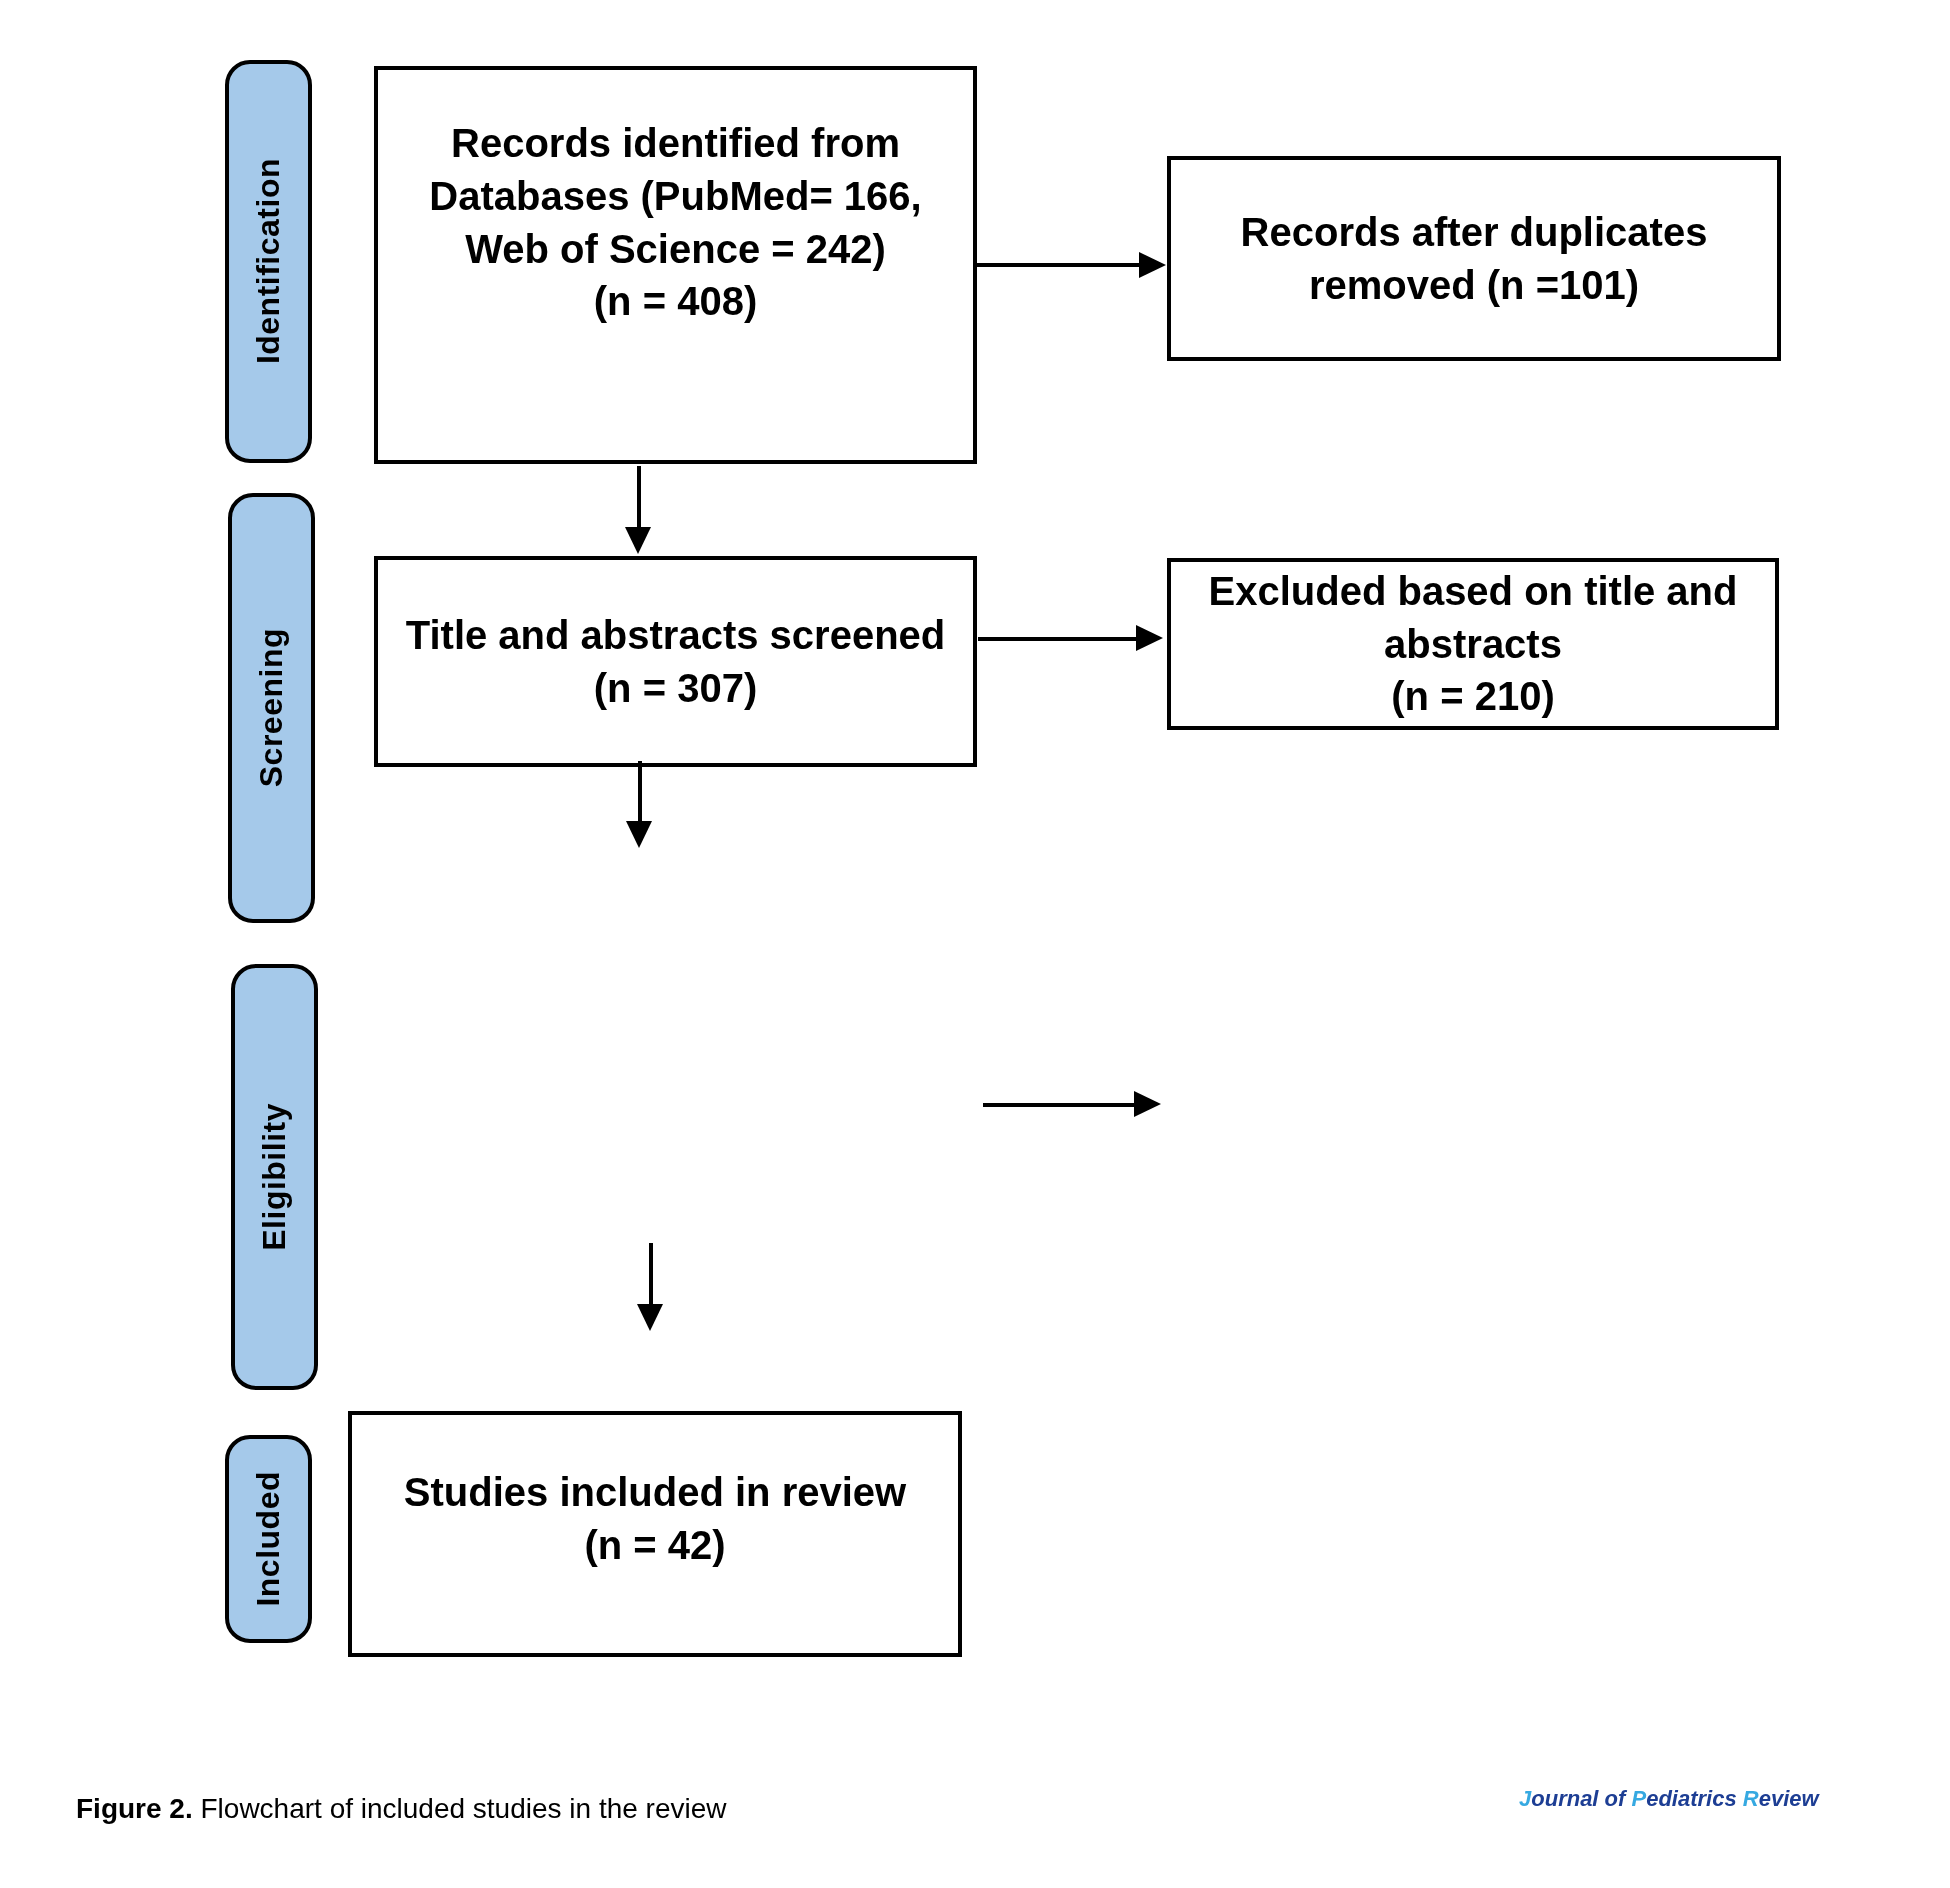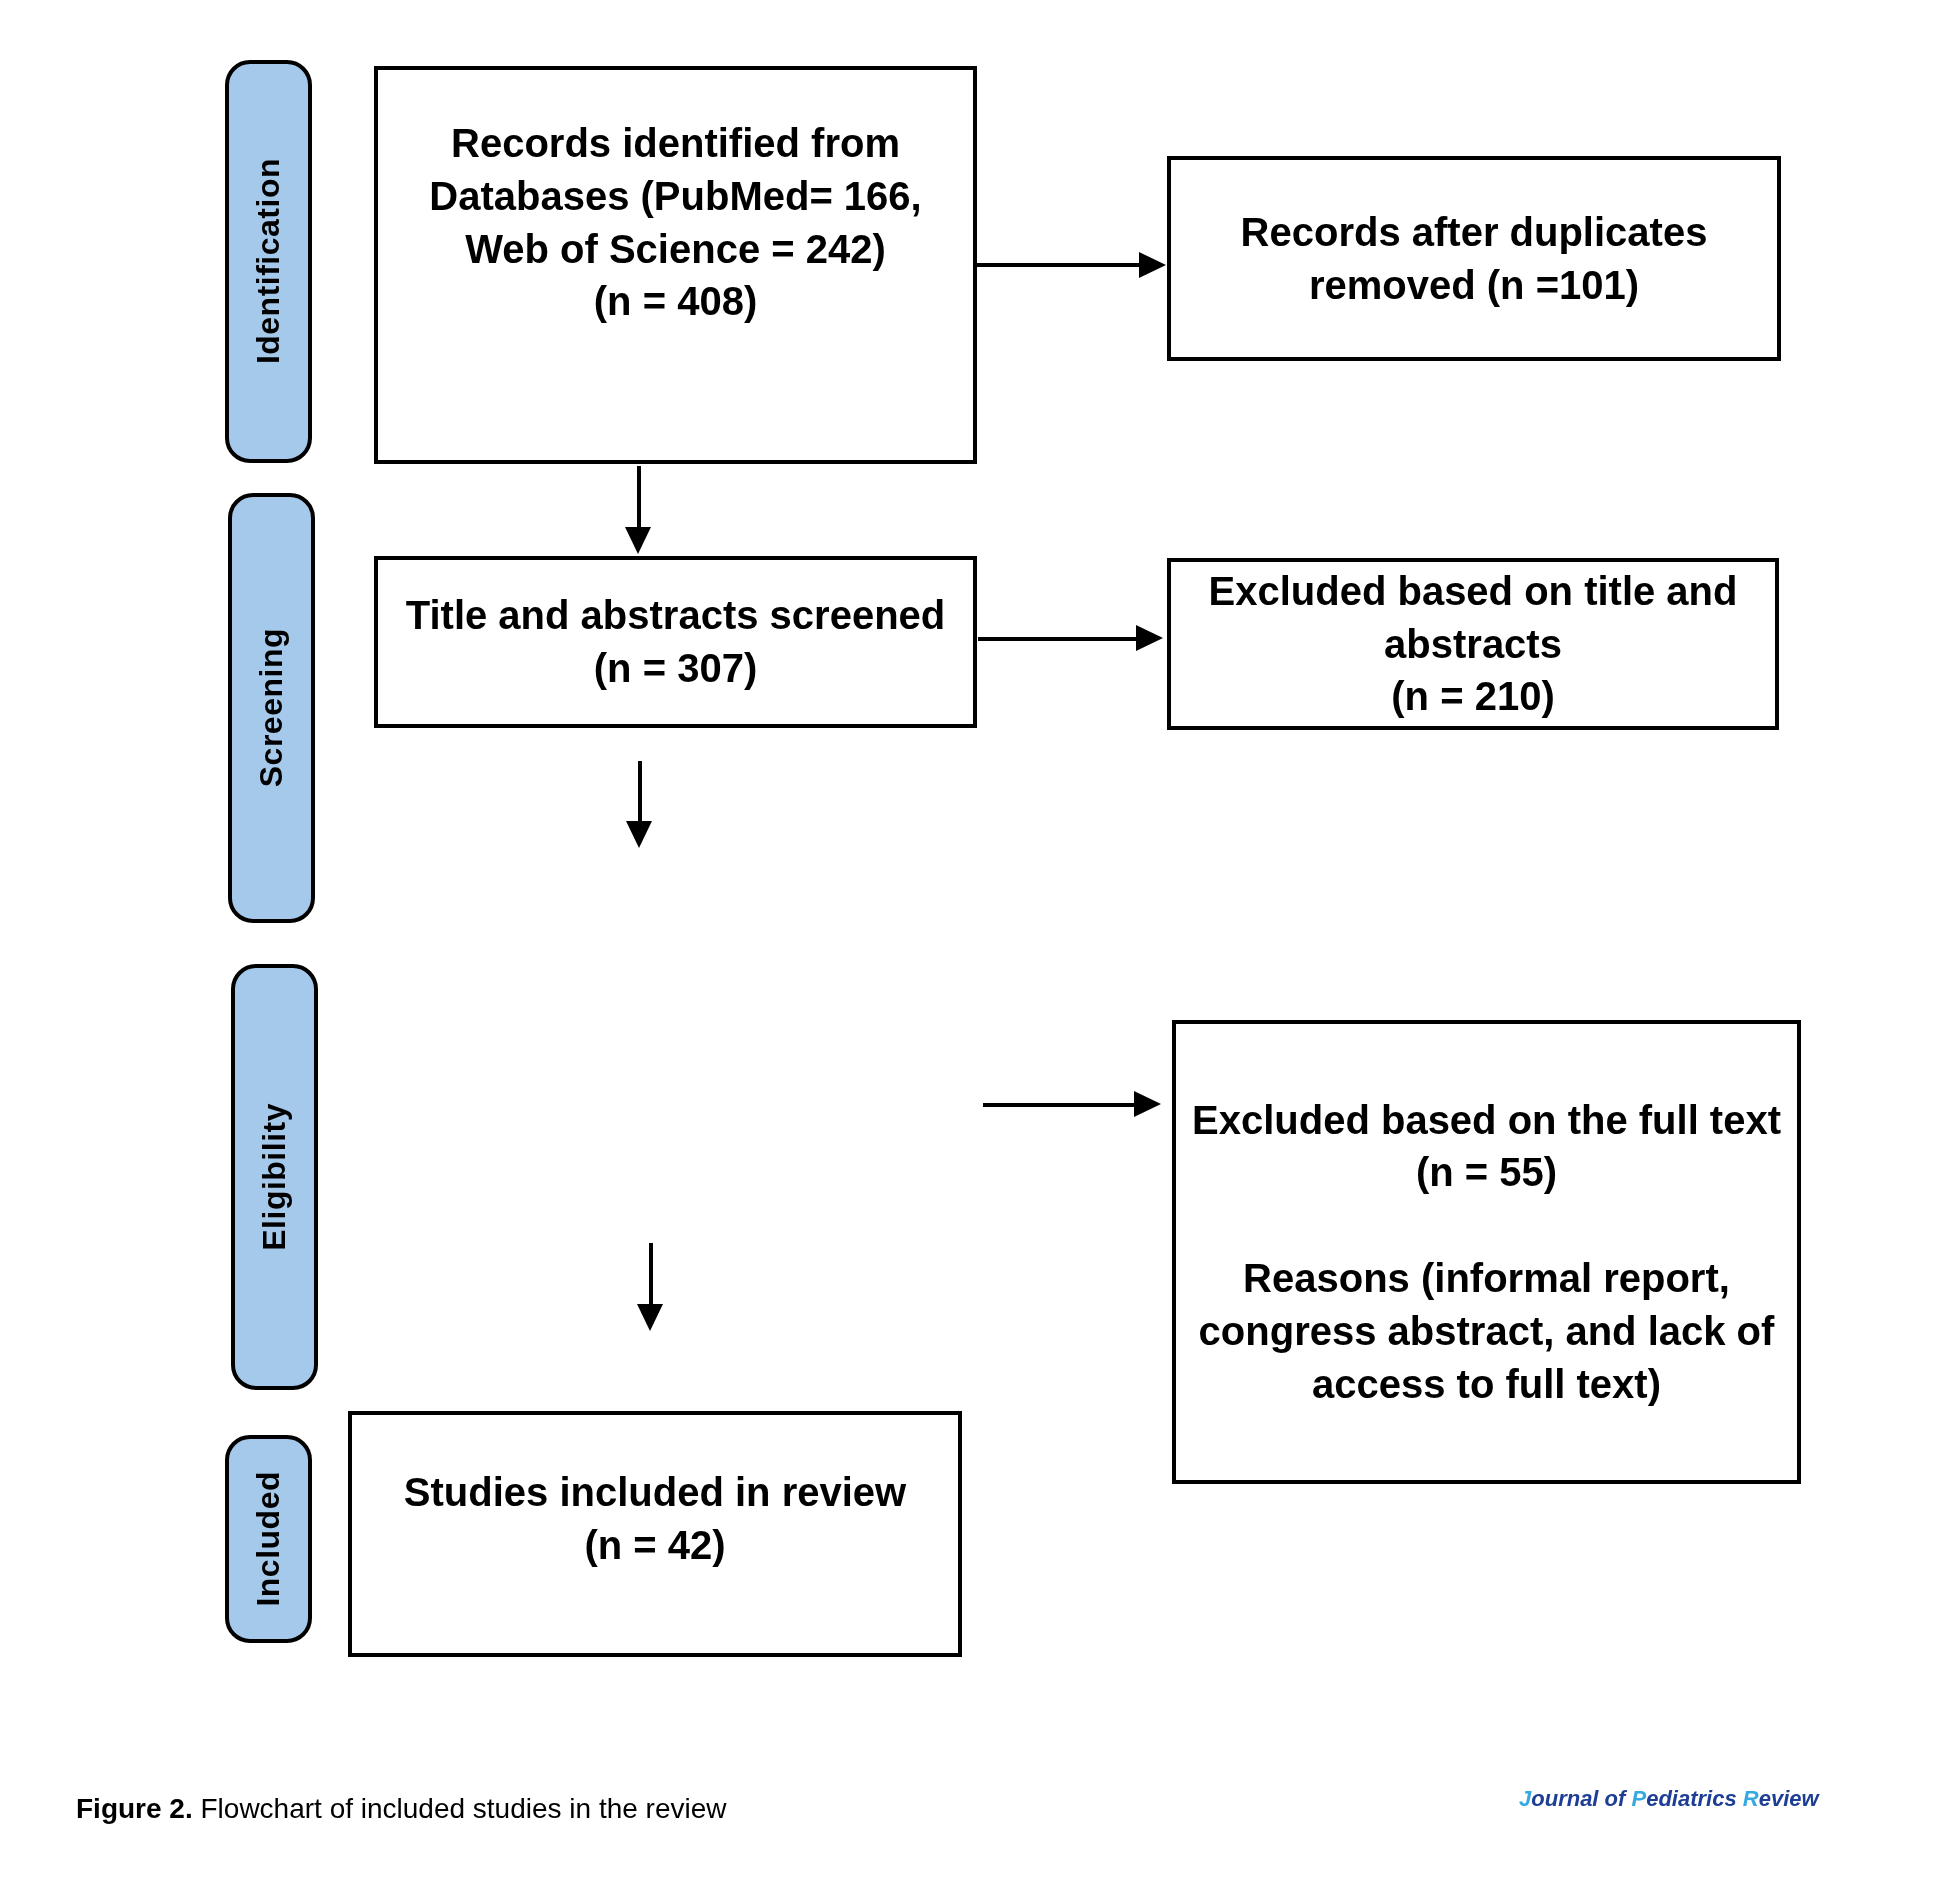--- a/index.html
+++ b/index.html
@@ -114,21 +114,21 @@
     <span class="stage-text">Included</span>
   </div>
 
   <div class="box align-top" style="left:374px; top:66px; width:603px; height:398px;">
     <div class="box-text pad-top-48">Records identified from
 Databases (PubMed= 166,
 Web of Science = 242)
 (n = 408)</div>
   </div>
 
-  <div class="box" style="left:374px; top:556px; width:603px; height:172px;justify-content:flex-end;">
+  <div class="box" style="left:374px; top:556px; width:603px; height:211px;justify-content:flex-end;">
     <div class="box-text">Title and abstracts screened
 (n = 307)</div>
   </div>
 
 
   <div class="box align-top" style="left:348px; top:1411px; width:614px; height:246px;">
     <div class="box-text pad-top-52">Studies included in review
 (n = 42)</div>
   </div>
 
@@ -136,28 +136,20 @@
     <div class="box-text">Records after duplicates
 removed (n =101)</div>
   </div>
 
   <div class="box" style="left:1167px; top:558px; width:612px; height:172px;justify-content:center;">
     <div class="box-text">Excluded based on title and
 abstracts
 (n = 210)</div>
   </div>
 
-  <div class="box" style="left:1172px; top:1020px; width:629px; height:464px;">
-    <div class="box-text">Excluded based on the full text
-(n = 55)
-
-Reasons (informal report,
-congress abstract, and lack of
-access to full text)</div>
-  </div>
 
   <div>
     <div class="arrow-shaft" style="left:976px; top:263px; width:166px; height:3.9px;"></div>
     <div class="arrow-head-right" style="left:1139px; top:252px;"></div>
   </div>
 
   <div>
     <div class="arrow-shaft" style="left:637px; top:466px; width:3.9px; height:62px;"></div>
     <div class="arrow-head-down" style="left:625px; top:527px;"></div>
   </div>

